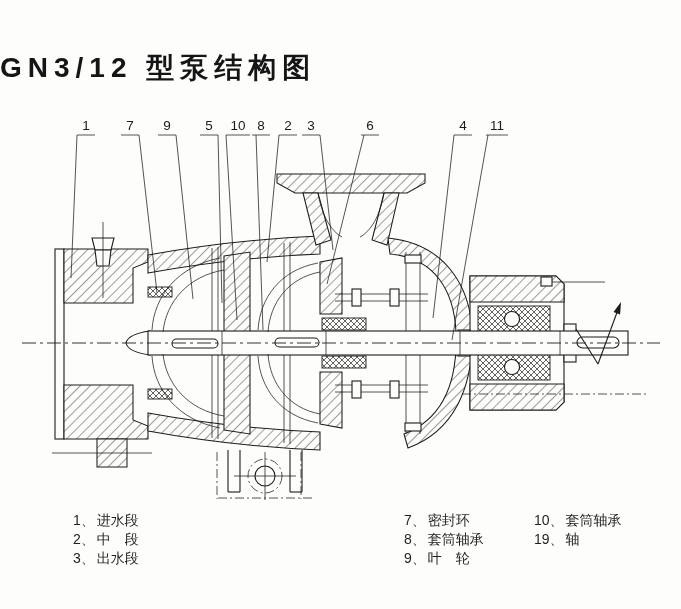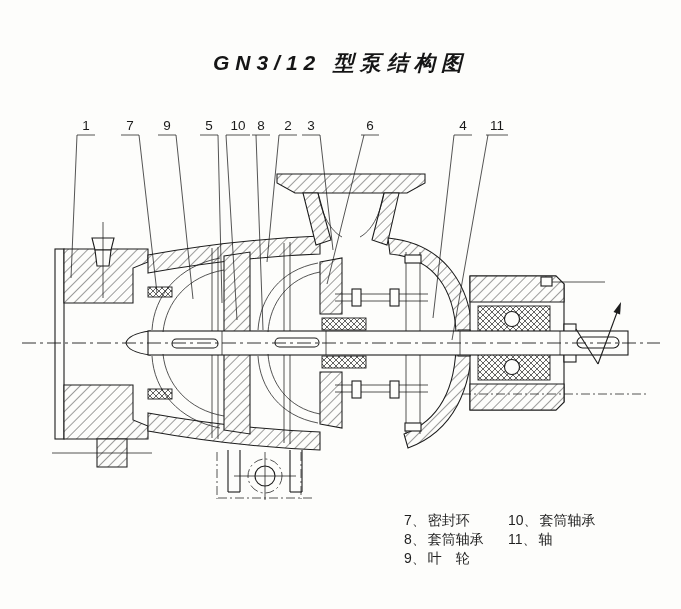--- a/index.html
+++ b/index.html
@@ -5,40 +5,40 @@
   html,body{margin:0;padding:0;}
   body{
     width:681px;height:609px;
     background:#fdfdfb;
     font-family:"Liberation Sans","DejaVu Sans",sans-serif;
     position:relative;overflow:hidden;
   }
   #stage{position:absolute;left:0;top:0;width:681px;height:609px;}
   .title{
     position:absolute;left:0;right:0;top:49px;
-    text-align:center;
-    font-size:21px;font-weight:bold;color:#151515;
-    letter-spacing:6px;white-space:nowrap;font-style:italic;
+    text-align:left;
+    font-size:28px;font-weight:bold;color:#151515;
+    letter-spacing:6px;white-space:nowrap;
   }
   svg{position:absolute;left:0;top:0;}
   .ln{stroke:#1c1c1c;fill:none;stroke-width:1.1;}
   .thin{stroke:#1c1c1c;fill:none;stroke-width:0.75;}
   .cl{stroke:#1c1c1c;fill:none;stroke-width:0.9;stroke-dasharray:14 4 3 4;}
   .clt{stroke:#1c1c1c;fill:none;stroke-width:0.75;stroke-dasharray:9 3 2 3;}
   .hfill{fill:url(#h);stroke:#1c1c1c;stroke-width:1.05;}
   .xfill{fill:url(#xh);stroke:#1c1c1c;stroke-width:0.9;}
   .wfill{fill:#fdfdfb;stroke:#1c1c1c;stroke-width:1.1;}
   .callout{font-size:13.5px;fill:#1a1a1a;}
   .legend-col{position:absolute;top:511px;font-size:14px;color:#1f1f1f;}
   .lrow{line-height:19px;white-space:nowrap;}
   .lnum{margin-right:2px;}
   #legend-col1{left:73px;}
   #legend-col2{left:235px;}
   #legend-col3{left:404px;}
-  #legend-col4{left:508px;}
+  #legend-col4{left:534px;}
 </style>
 </head>
 <body>
 
 <div id="stage">
 
   <div class="title">GN3/12 型泵结构图</div>
 
   <svg width="681" height="609" viewBox="0 0 681 609">
     <defs>
@@ -214,23 +214,28 @@
       <text class="callout" x="463" y="130" text-anchor="middle">4</text>
       <line class="thin" x1="454" y1="135" x2="472" y2="135"></line>
       <line class="thin" x1="454" y1="135" x2="433" y2="318"></line>
 
       <text class="callout" x="497" y="130" text-anchor="middle">11</text>
       <line class="thin" x1="486" y1="135" x2="508" y2="135"></line>
       <line class="thin" x1="488" y1="135" x2="452" y2="340"></line>
     </g>
   </svg>
 
+  <div class="legend-col" id="legend-col1">
+    <div class="lrow"><span class="lnum">1、</span><span>进水段</span></div>
+    <div class="lrow"><span class="lnum">2、</span><span>中　段</span></div>
+    <div class="lrow"><span class="lnum">3、</span><span>出水段</span></div>
+  </div>
   <div class="legend-col" id="legend-col3">
     <div class="lrow"><span class="lnum">7、</span><span>密封环</span></div>
     <div class="lrow"><span class="lnum">8、</span><span>套筒轴承</span></div>
     <div class="lrow"><span class="lnum">9、</span><span>叶　轮</span></div>
   </div>
   <div class="legend-col" id="legend-col4">
     <div class="lrow"><span class="lnum">10、</span><span>套筒轴承</span></div>
-    <div class="lrow"><span class="lnum">11、</span><span>轴</span></div>
+    <div class="lrow"><span class="lnum">19、</span><span>轴</span></div>
   </div>
 
 </div>
 
 </body></html>

